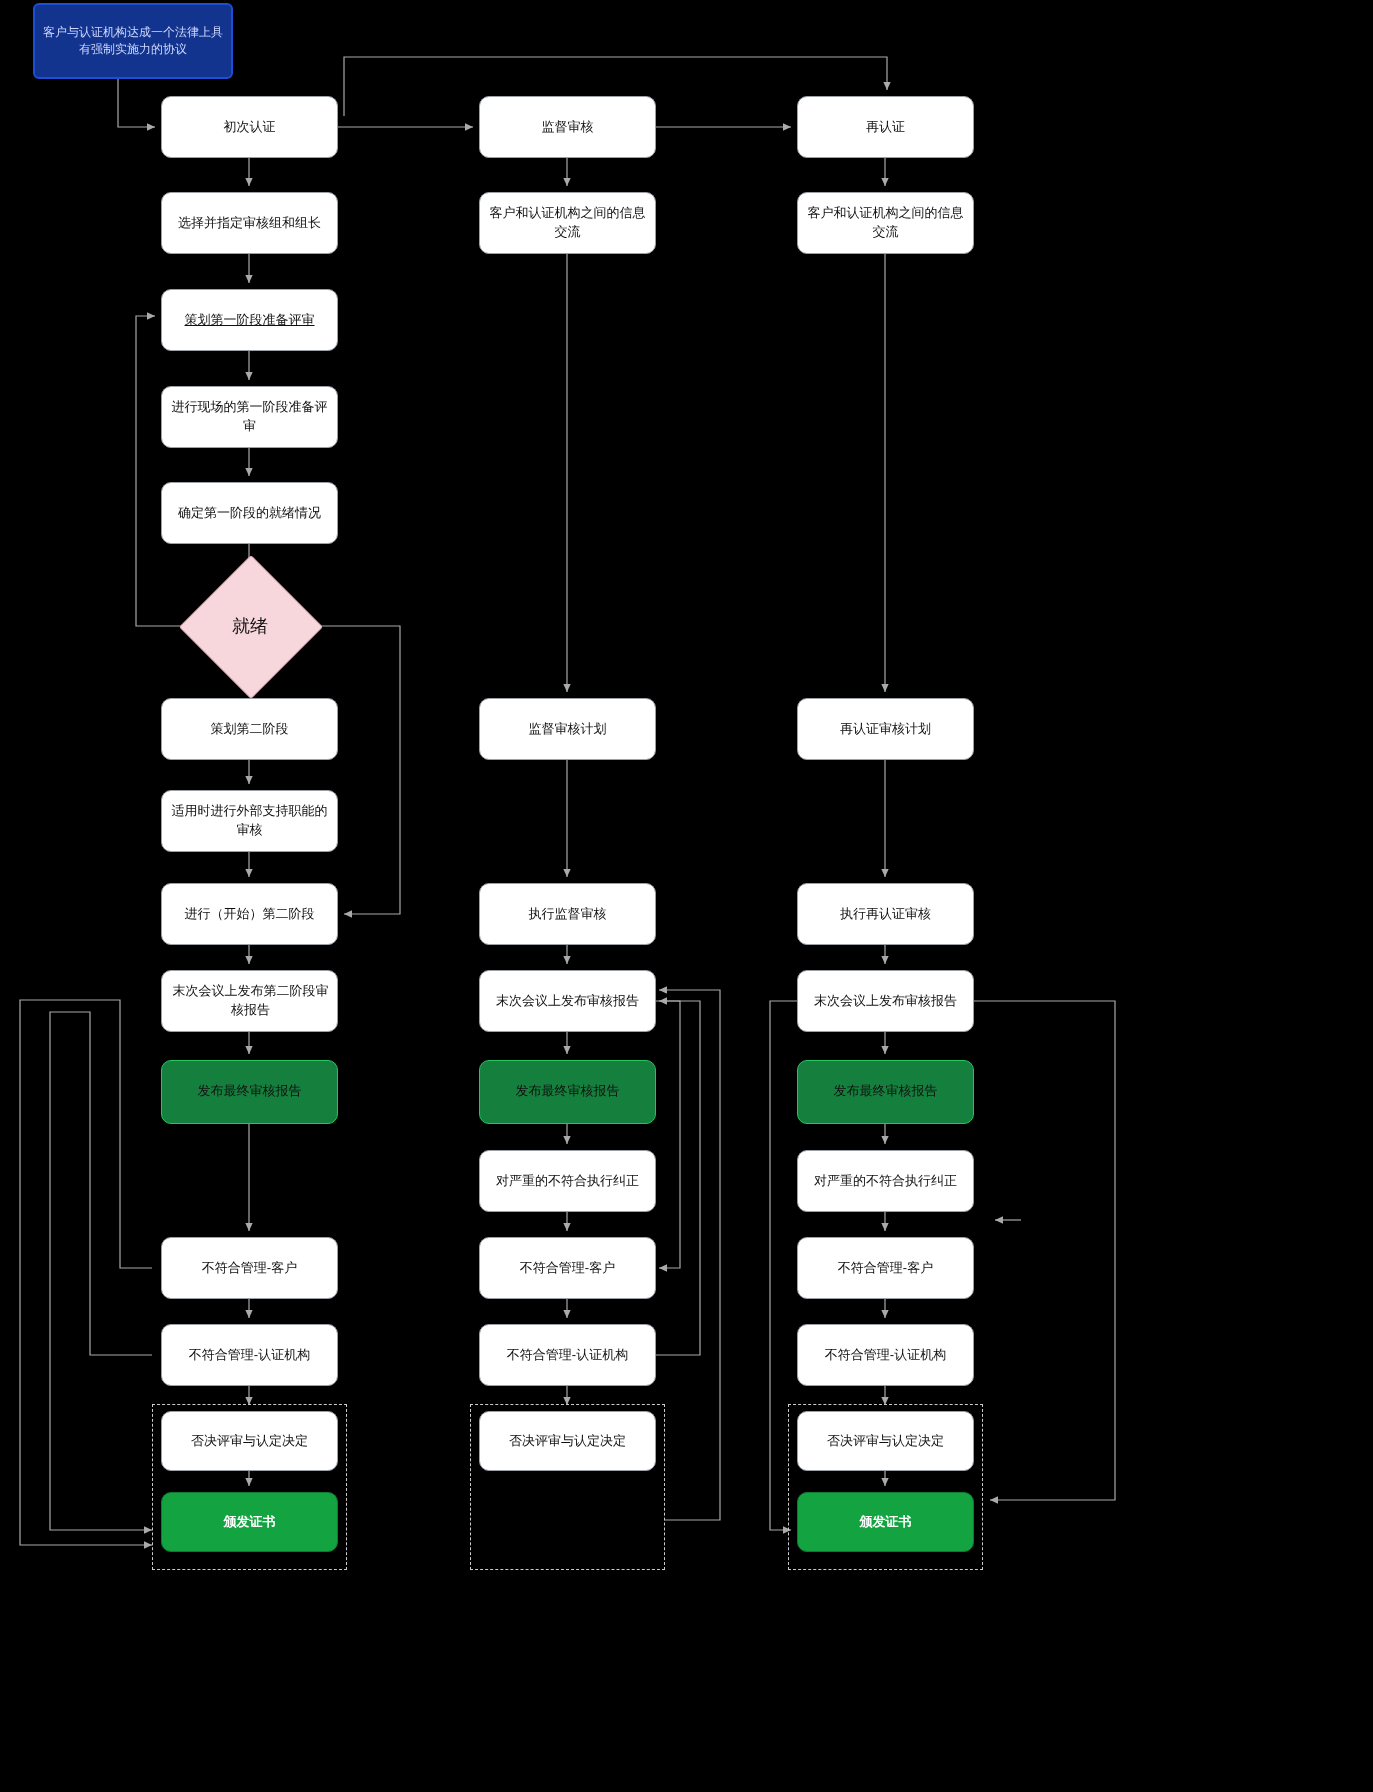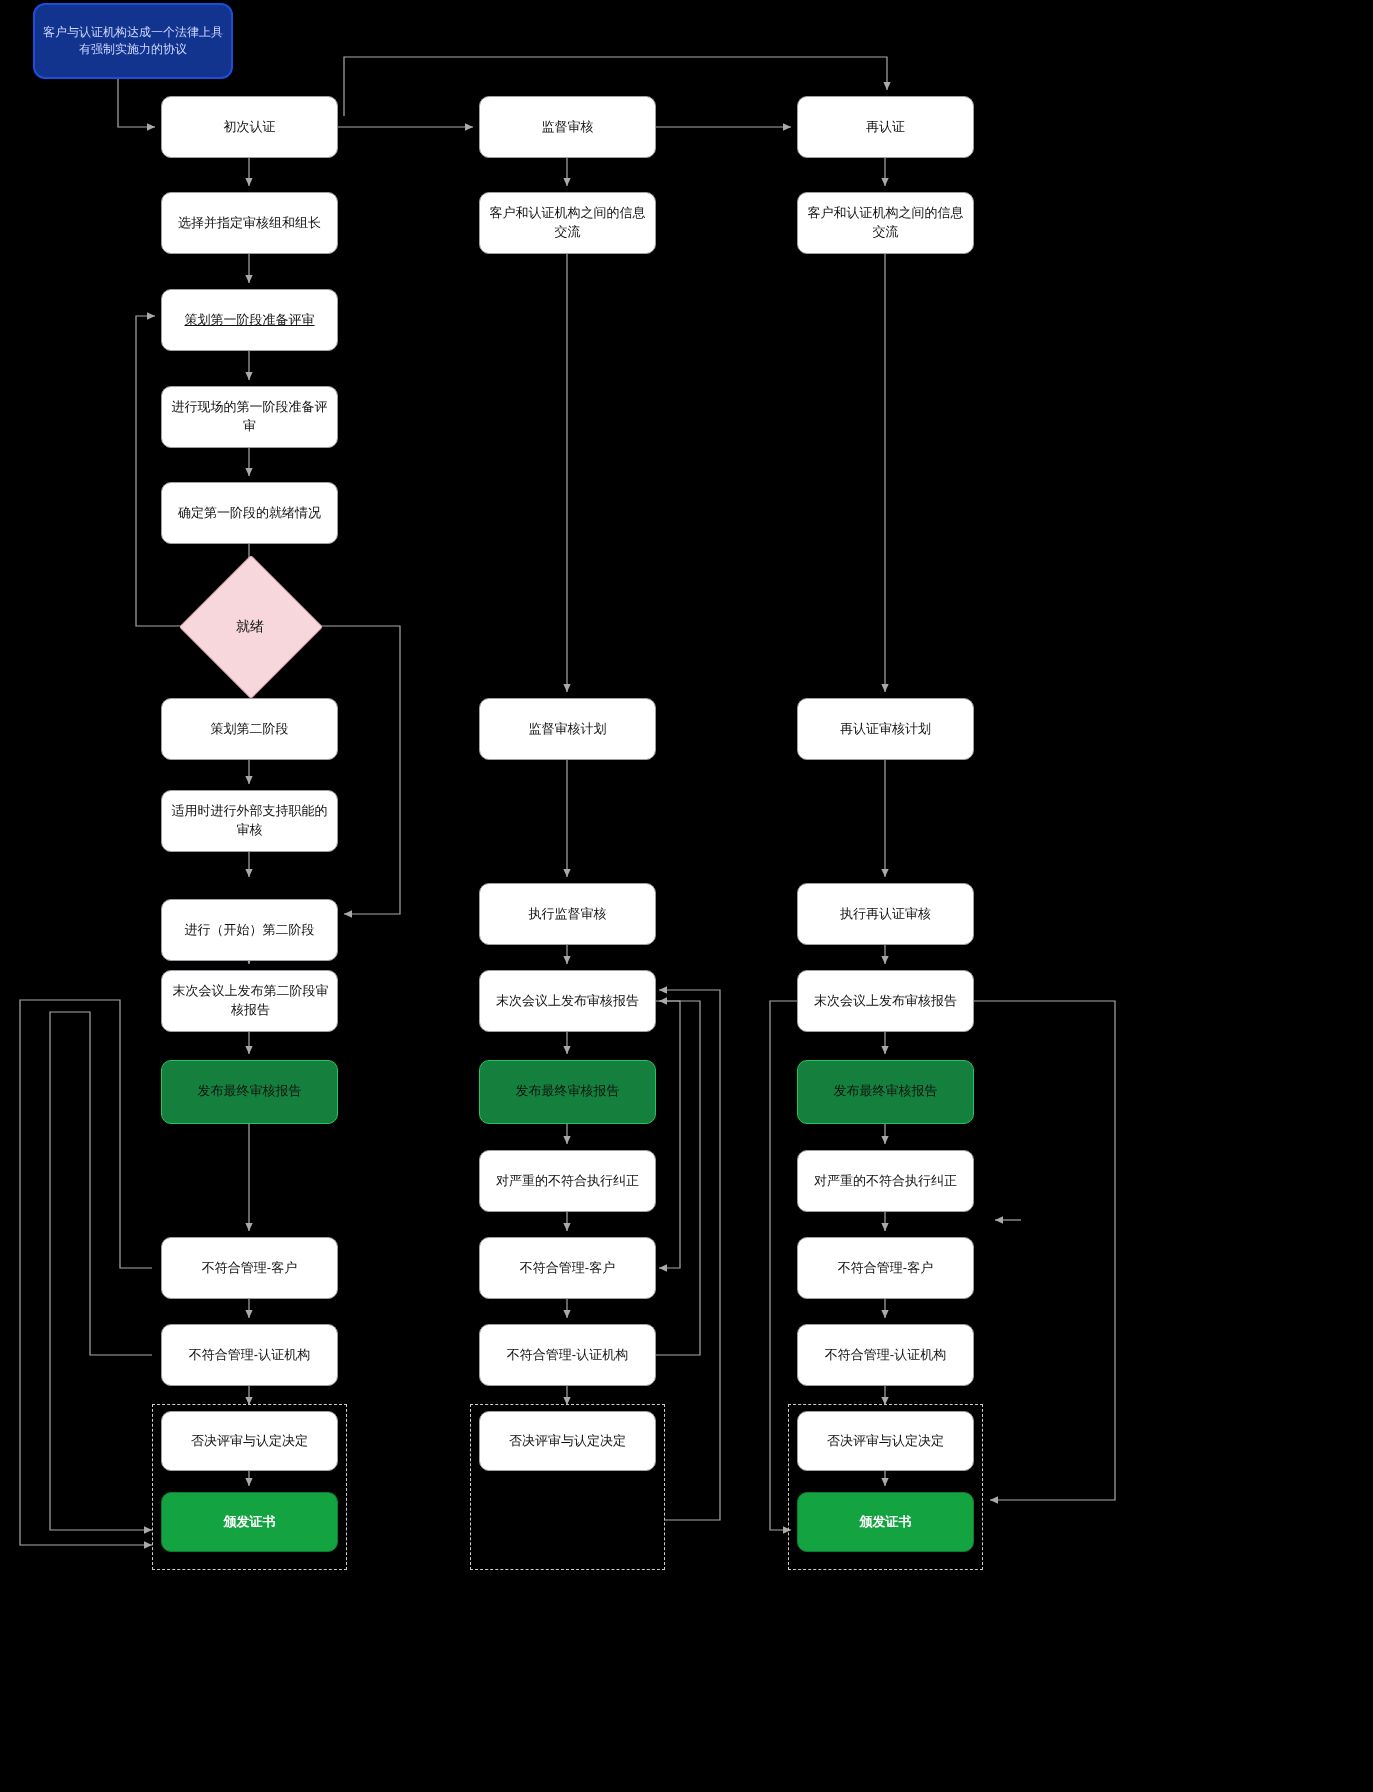--- a/index.html
+++ b/index.html
@@ -1,25 +1,25 @@
 <!DOCTYPE html>
 <html><head>
 <meta charset="utf-8">
 <style>
   html,body{margin:0;padding:0;background:#000;}
   body{width:1373px;height:1792px;position:relative;font-family:"Liberation Sans","DejaVu Sans",sans-serif;overflow:hidden;}
   #canvas{position:absolute;left:0;top:0;width:1373px;height:1792px;}
   .node{position:absolute;box-sizing:border-box;display:flex;align-items:center;justify-content:center;text-align:center;border-radius:10px;font-size:13px;line-height:1.45;color:#111;padding:4px 8px;}
   .n-white{background:#ffffff;border:1px solid #9aa0a6;}
-  .n-blue{background:#12348f;border:2px solid #1c4ed8;color:#cfd8ff;font-size:12px;border-radius:12px;align-items:center;}
+  .n-blue{background:#12348f;border:2px solid #1c4ed8;color:#cfd8ff;font-size:12px;border-radius:6px;align-items:center;}
   .n-lav{background:#15803d;border:1px solid #22c55e;font-family:Liberation Mono, monospace;}
   .n-green{background:#13a340;border:1px solid #0d7c30;color:#ffffff;font-weight:bold;}
   .n-diamond{background:transparent;border:none;}
   .diamond-shape{position:absolute;left:0;top:0;width:100%;height:100%;background:#f7d7dc;border:1px solid #e0aeb8;transform:rotate(45deg);border-radius:3px;}
-  .diamond-label{position:relative;z-index:2;font-size:14px;color:#111;}
+  .diamond-label{position:relative;z-index:2;font-size:18px;color:#111;}
   .group-box{position:absolute;border:1px dashed #cccccc;box-sizing:border-box;background:transparent;}
   svg.edges{position:absolute;left:0;top:0;width:1373px;height:1792px;pointer-events:none;}
 </style>
 </head>
 <body>
 
 <div id="canvas">
   <svg class="edges" xmlns="http://www.w3.org/2000/svg">
     <defs>
       <marker id="arrow" markerWidth="9" markerHeight="9" refX="7" refY="3.2" orient="auto">
@@ -133,21 +133,21 @@
     </div>
   <div class="node n-white" style="left: 479px; top: 698px; width: 177px; height: 62px;">
       <span>监督审核计划</span>
     </div>
   <div class="node n-white" style="left: 797px; top: 698px; width: 177px; height: 62px;">
       <span>再认证审核计划</span>
     </div>
   <div class="node n-white" style="left: 161px; top: 790px; width: 177px; height: 62px;">
       <span>适用时进行外部支持职能的审核</span>
     </div>
-  <div class="node n-white" style="left: 161px; top: 883px; width: 177px; height: 62px; margin-top: 16px;">
+  <div class="node n-white" style="left: 161px; top: 883px; width: 177px; height: 62px;">
       <span>进行（开始）第二阶段</span>
     </div>
   <div class="node n-white" style="left: 479px; top: 883px; width: 177px; height: 62px;">
       <span>执行监督审核</span>
     </div>
   <div class="node n-white" style="left: 797px; top: 883px; width: 177px; height: 62px;">
       <span>执行再认证审核</span>
     </div>
   <div class="node n-white" style="left: 161px; top: 970px; width: 177px; height: 62px; padding-left: 10px;">
       <span>末次会议上发布第二阶段审核报告</span>

